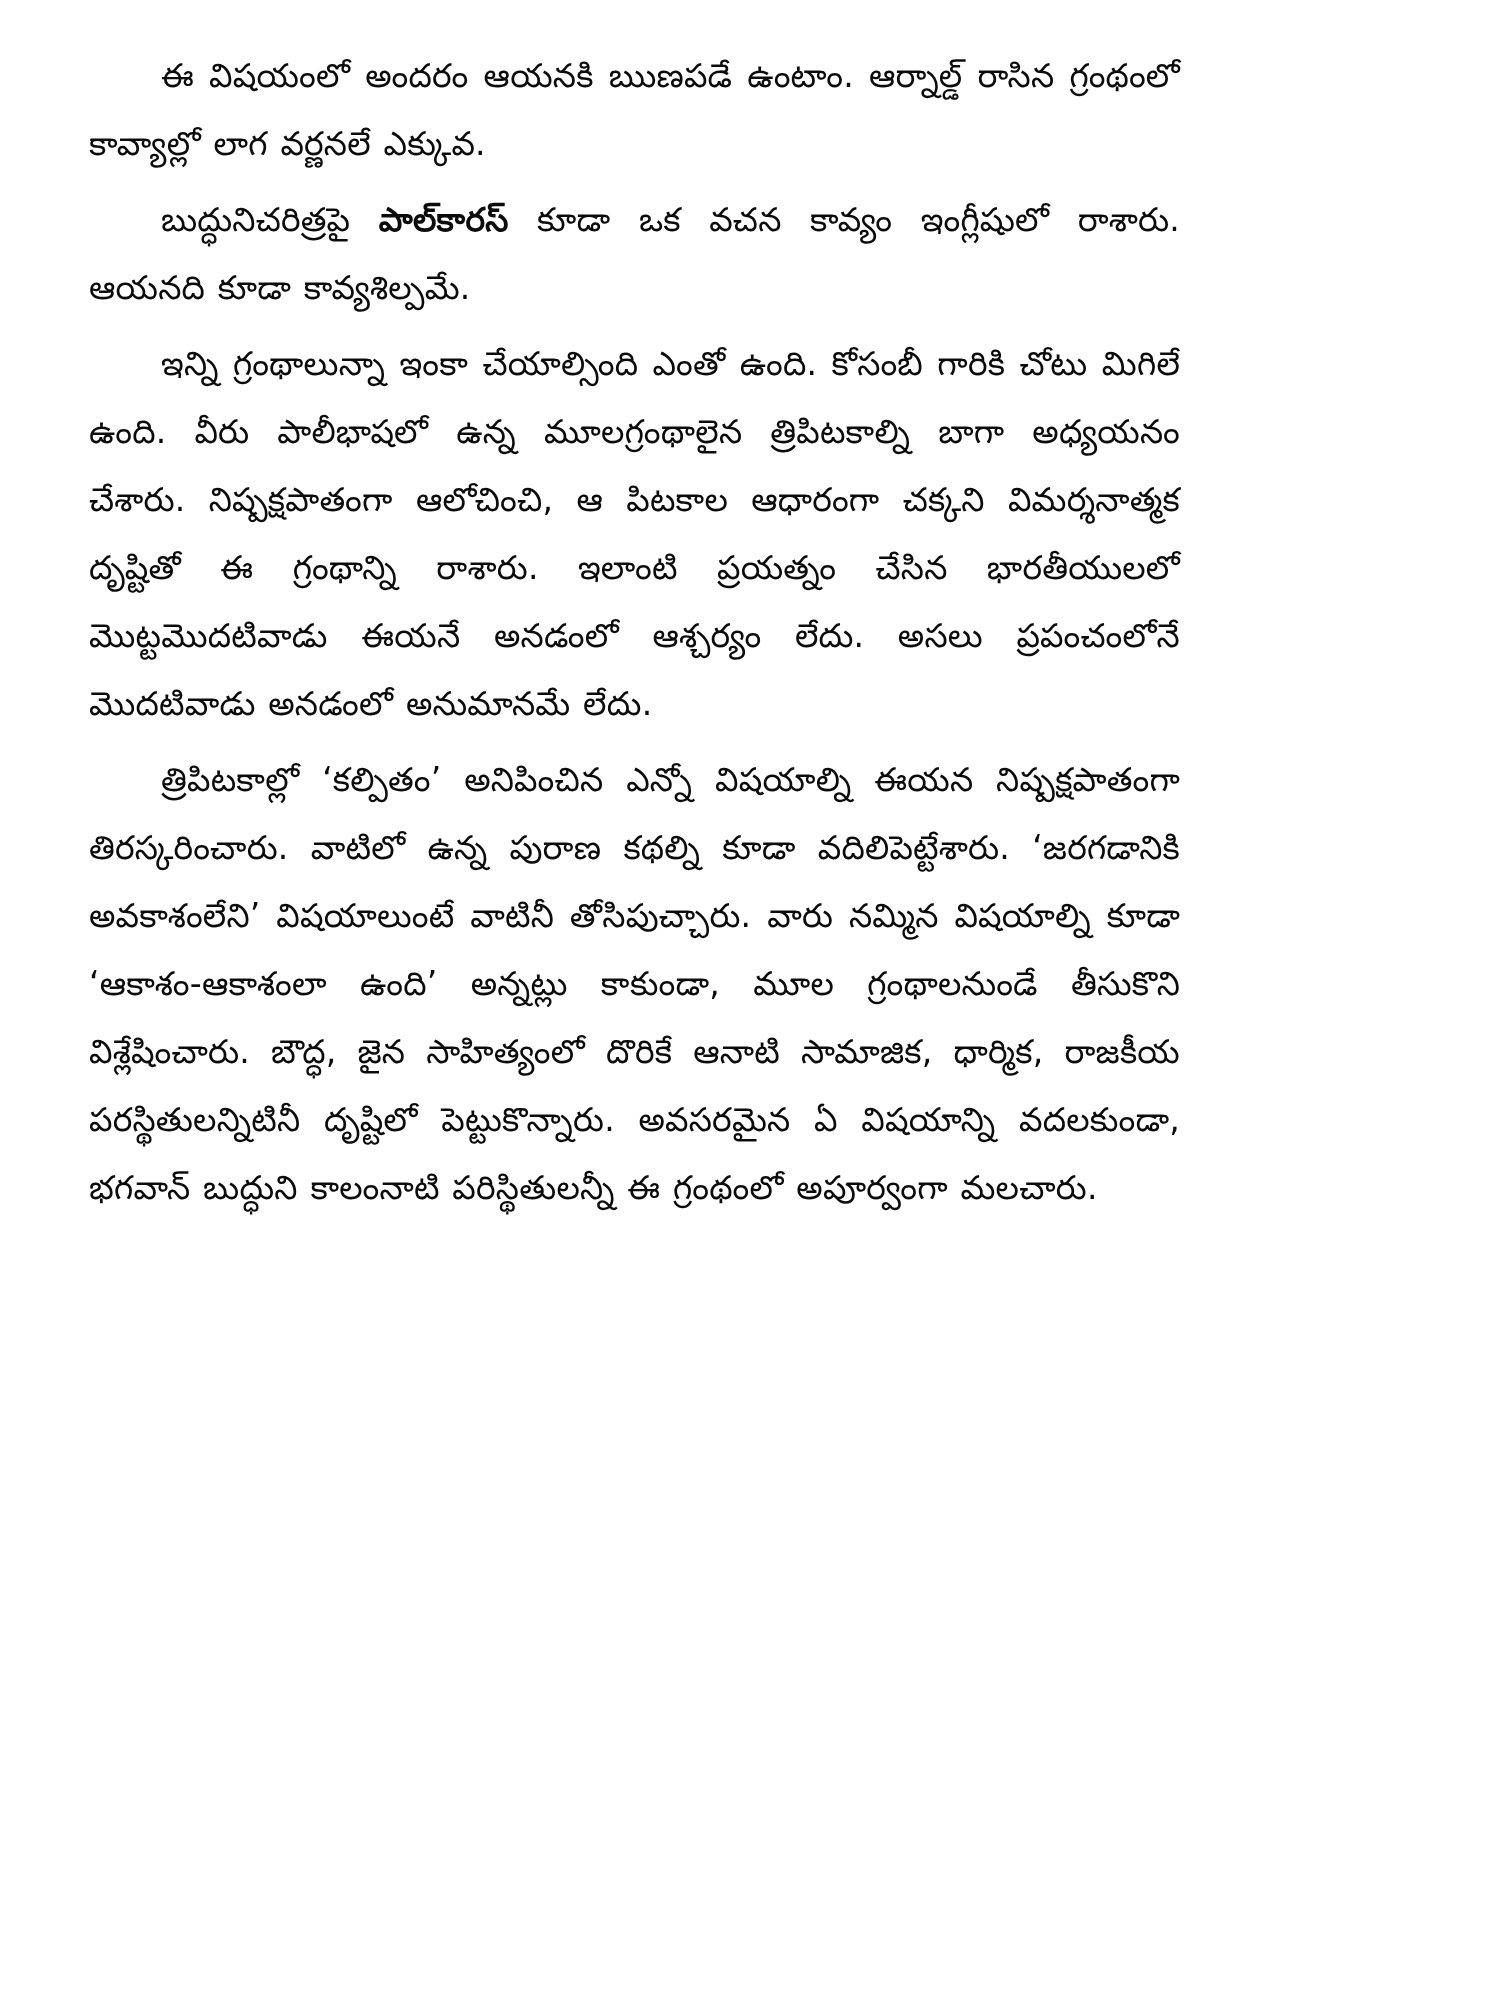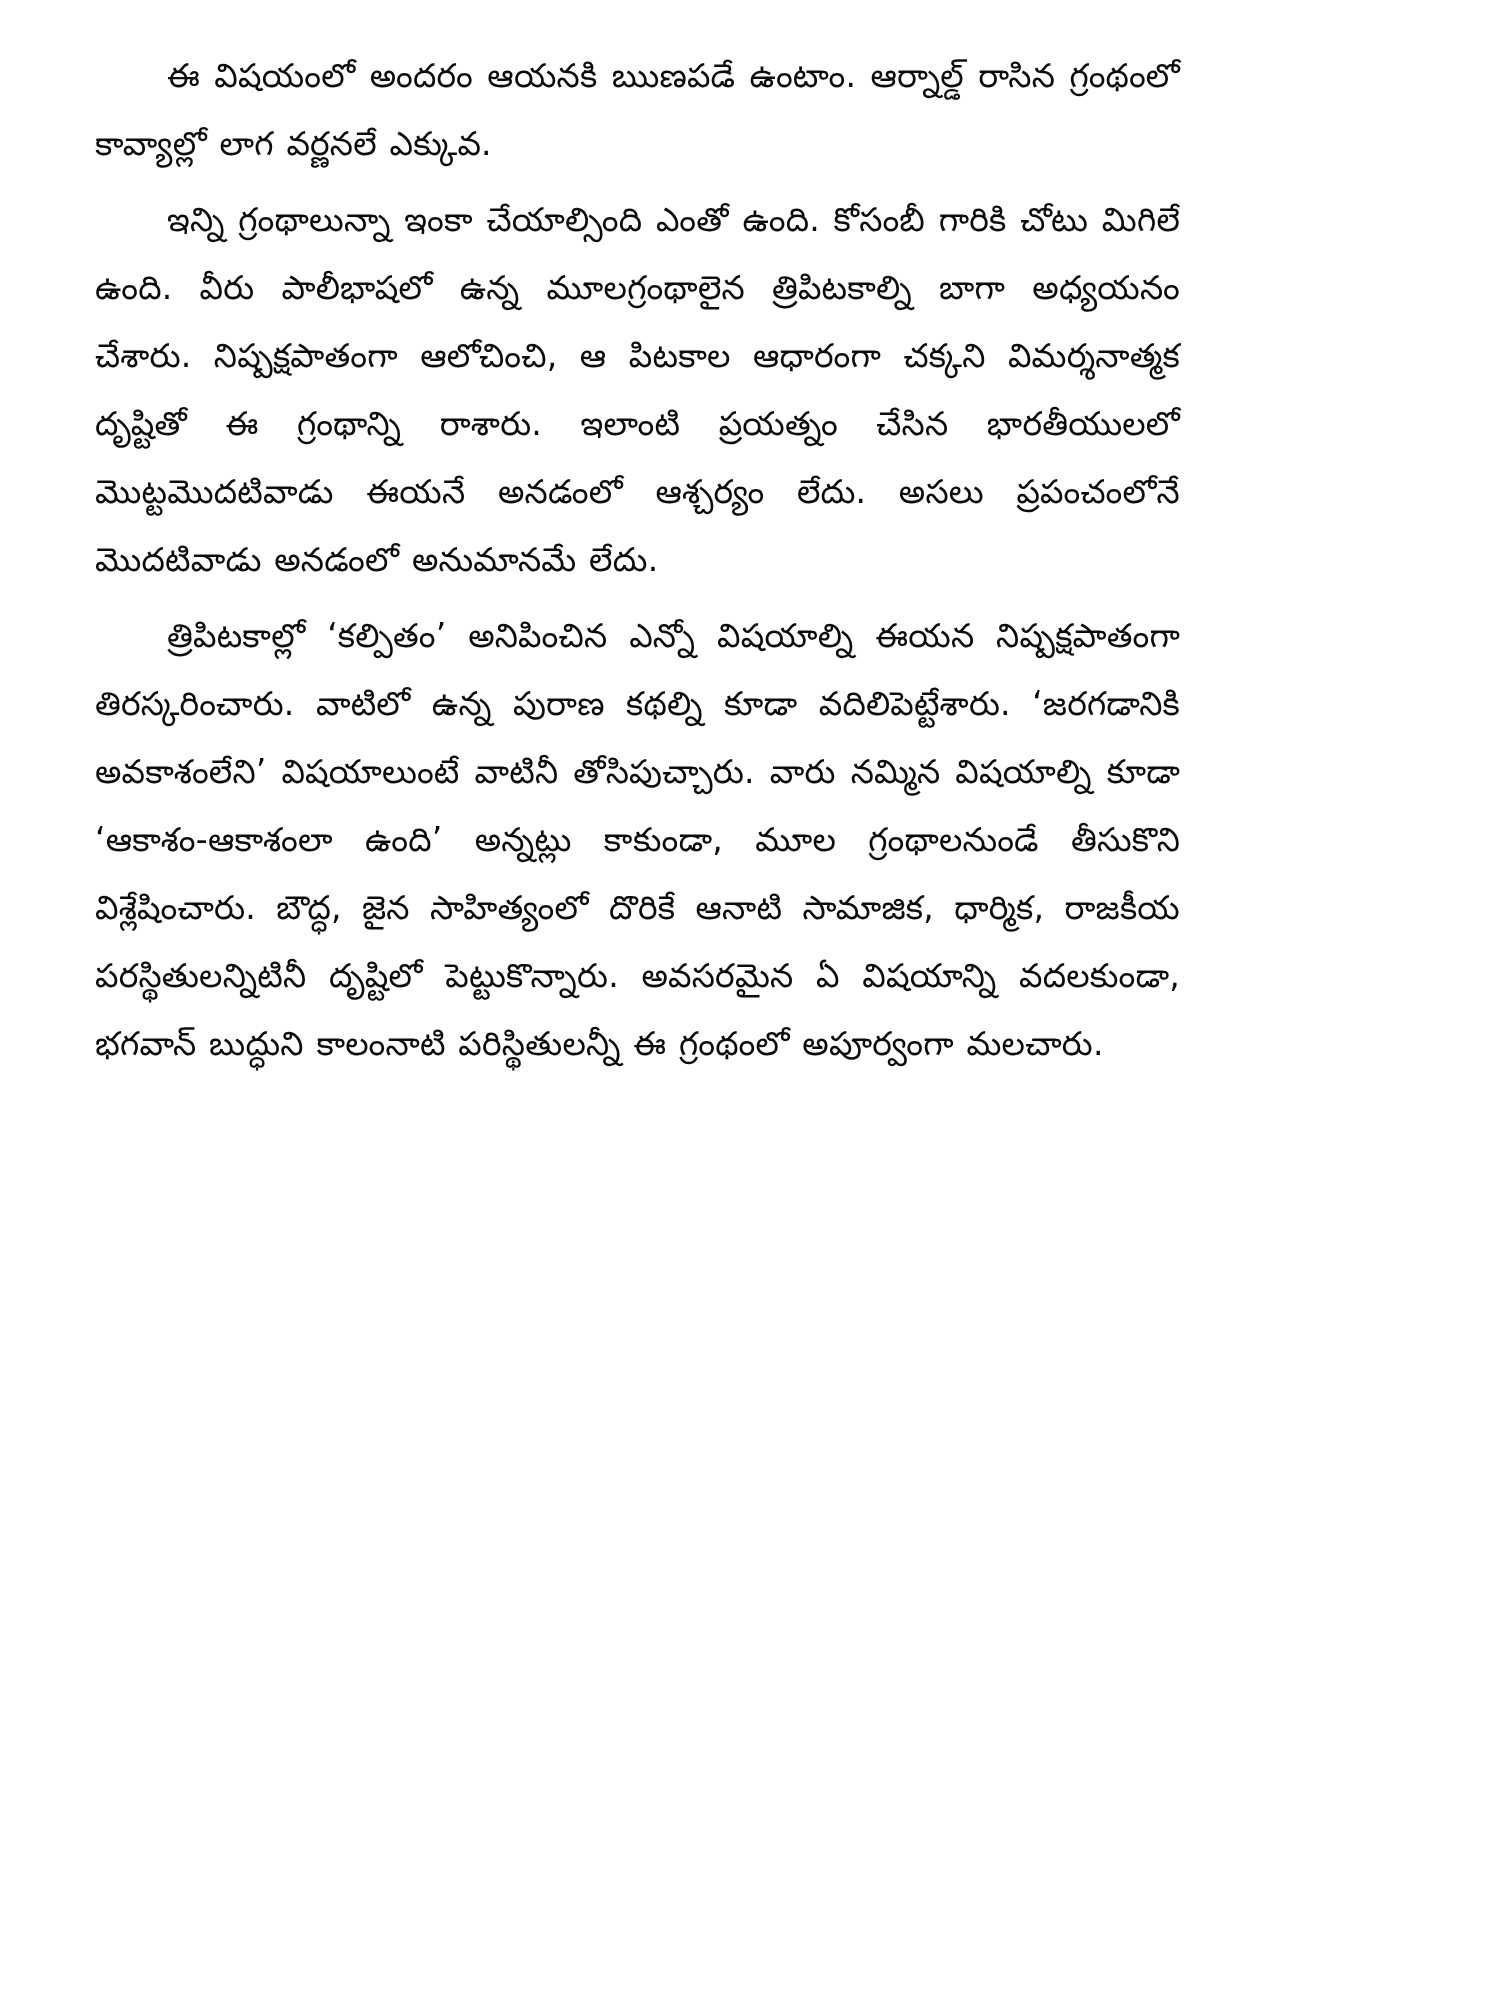--- a/index.html
+++ b/index.html
@@ -13,21 +13,21 @@
     height: 2000px;
     background: #ffffff;
     overflow: hidden;
     box-sizing: border-box;
     padding: 42px 320px 0 85px;
   }
   .text-column {
     width: 1095px;
   }
   .para {
-    margin: 0 0 8px 10px;
+    margin: 0 0 8px 4px;
     font-family: "DejaVu Sans", "Liberation Sans", sans-serif;
     font-size: 33px;
     line-height: 68px;
     color: #0b0b0b;
     text-align: justify;
     text-indent: 72px;
     word-spacing: 2px;
     letter-spacing: 0.2px;
   }
   .para b {
@@ -35,20 +35,21 @@
   }
 </style>
 </head>
 <body>
 
 <div class="page">
   <div class="text-column">
 
     <p class="para">ఈ విషయంలో అందరం ఆయనకి ఋణపడే ఉంటాం. ఆర్నాల్డ్ రాసిన గ్రంథంలో కావ్యాల్లో లాగ వర్ణనలే ఎక్కువ.</p>
 
+    <p class="para"><span>బుద్ధునిచరిత్రపై </span><b>పాల్‌కారస్</b><span> కూడా ఒక వచన కావ్యం ఇంగ్లీషులో రాశారు. ఆయనది కూడా కావ్యశిల్పమే.</span></p>
 
 
     <p class="para">ఇన్ని గ్రంథాలున్నా ఇంకా చేయాల్సింది ఎంతో ఉంది. కోసంబీ గారికి చోటు మిగిలే ఉంది. వీరు పాలీభాషలో ఉన్న మూలగ్రంథాలైన త్రిపిటకాల్ని బాగా అధ్యయనం చేశారు. నిష్పక్షపాతంగా ఆలోచించి, ఆ పిటకాల ఆధారంగా చక్కని విమర్శనాత్మక దృష్టితో ఈ గ్రంథాన్ని రాశారు. ఇలాంటి ప్రయత్నం చేసిన భారతీయులలో మొట్టమొదటివాడు ఈయనే అనడంలో ఆశ్చర్యం లేదు. అసలు ప్రపంచంలోనే మొదటివాడు అనడంలో అనుమానమే లేదు.</p>
 
     <p class="para">త్రిపిటకాల్లో ‘కల్పితం’ అనిపించిన ఎన్నో విషయాల్ని ఈయన నిష్పక్షపాతంగా తిరస్కరించారు. వాటిలో ఉన్న పురాణ కథల్ని కూడా వదిలిపెట్టేశారు. ‘జరగడానికి అవకాశంలేని’ విషయాలుంటే వాటినీ తోసిపుచ్చారు. వారు నమ్మిన విషయాల్ని కూడా ‘ఆకాశం-ఆకాశంలా ఉంది’ అన్నట్లు కాకుండా, మూల గ్రంథాలనుండే తీసుకొని విశ్లేషించారు. బౌద్ధ, జైన సాహిత్యంలో దొరికే ఆనాటి సామాజిక, ధార్మిక, రాజకీయ పరస్థితులన్నిటినీ దృష్టిలో పెట్టుకొన్నారు. అవసరమైన ఏ విషయాన్ని వదలకుండా, భగవాన్ బుద్ధుని కాలంనాటి పరిస్థితులన్నీ ఈ గ్రంథంలో అపూర్వంగా మలచారు.</p>
 
 
 
 
   </div>

